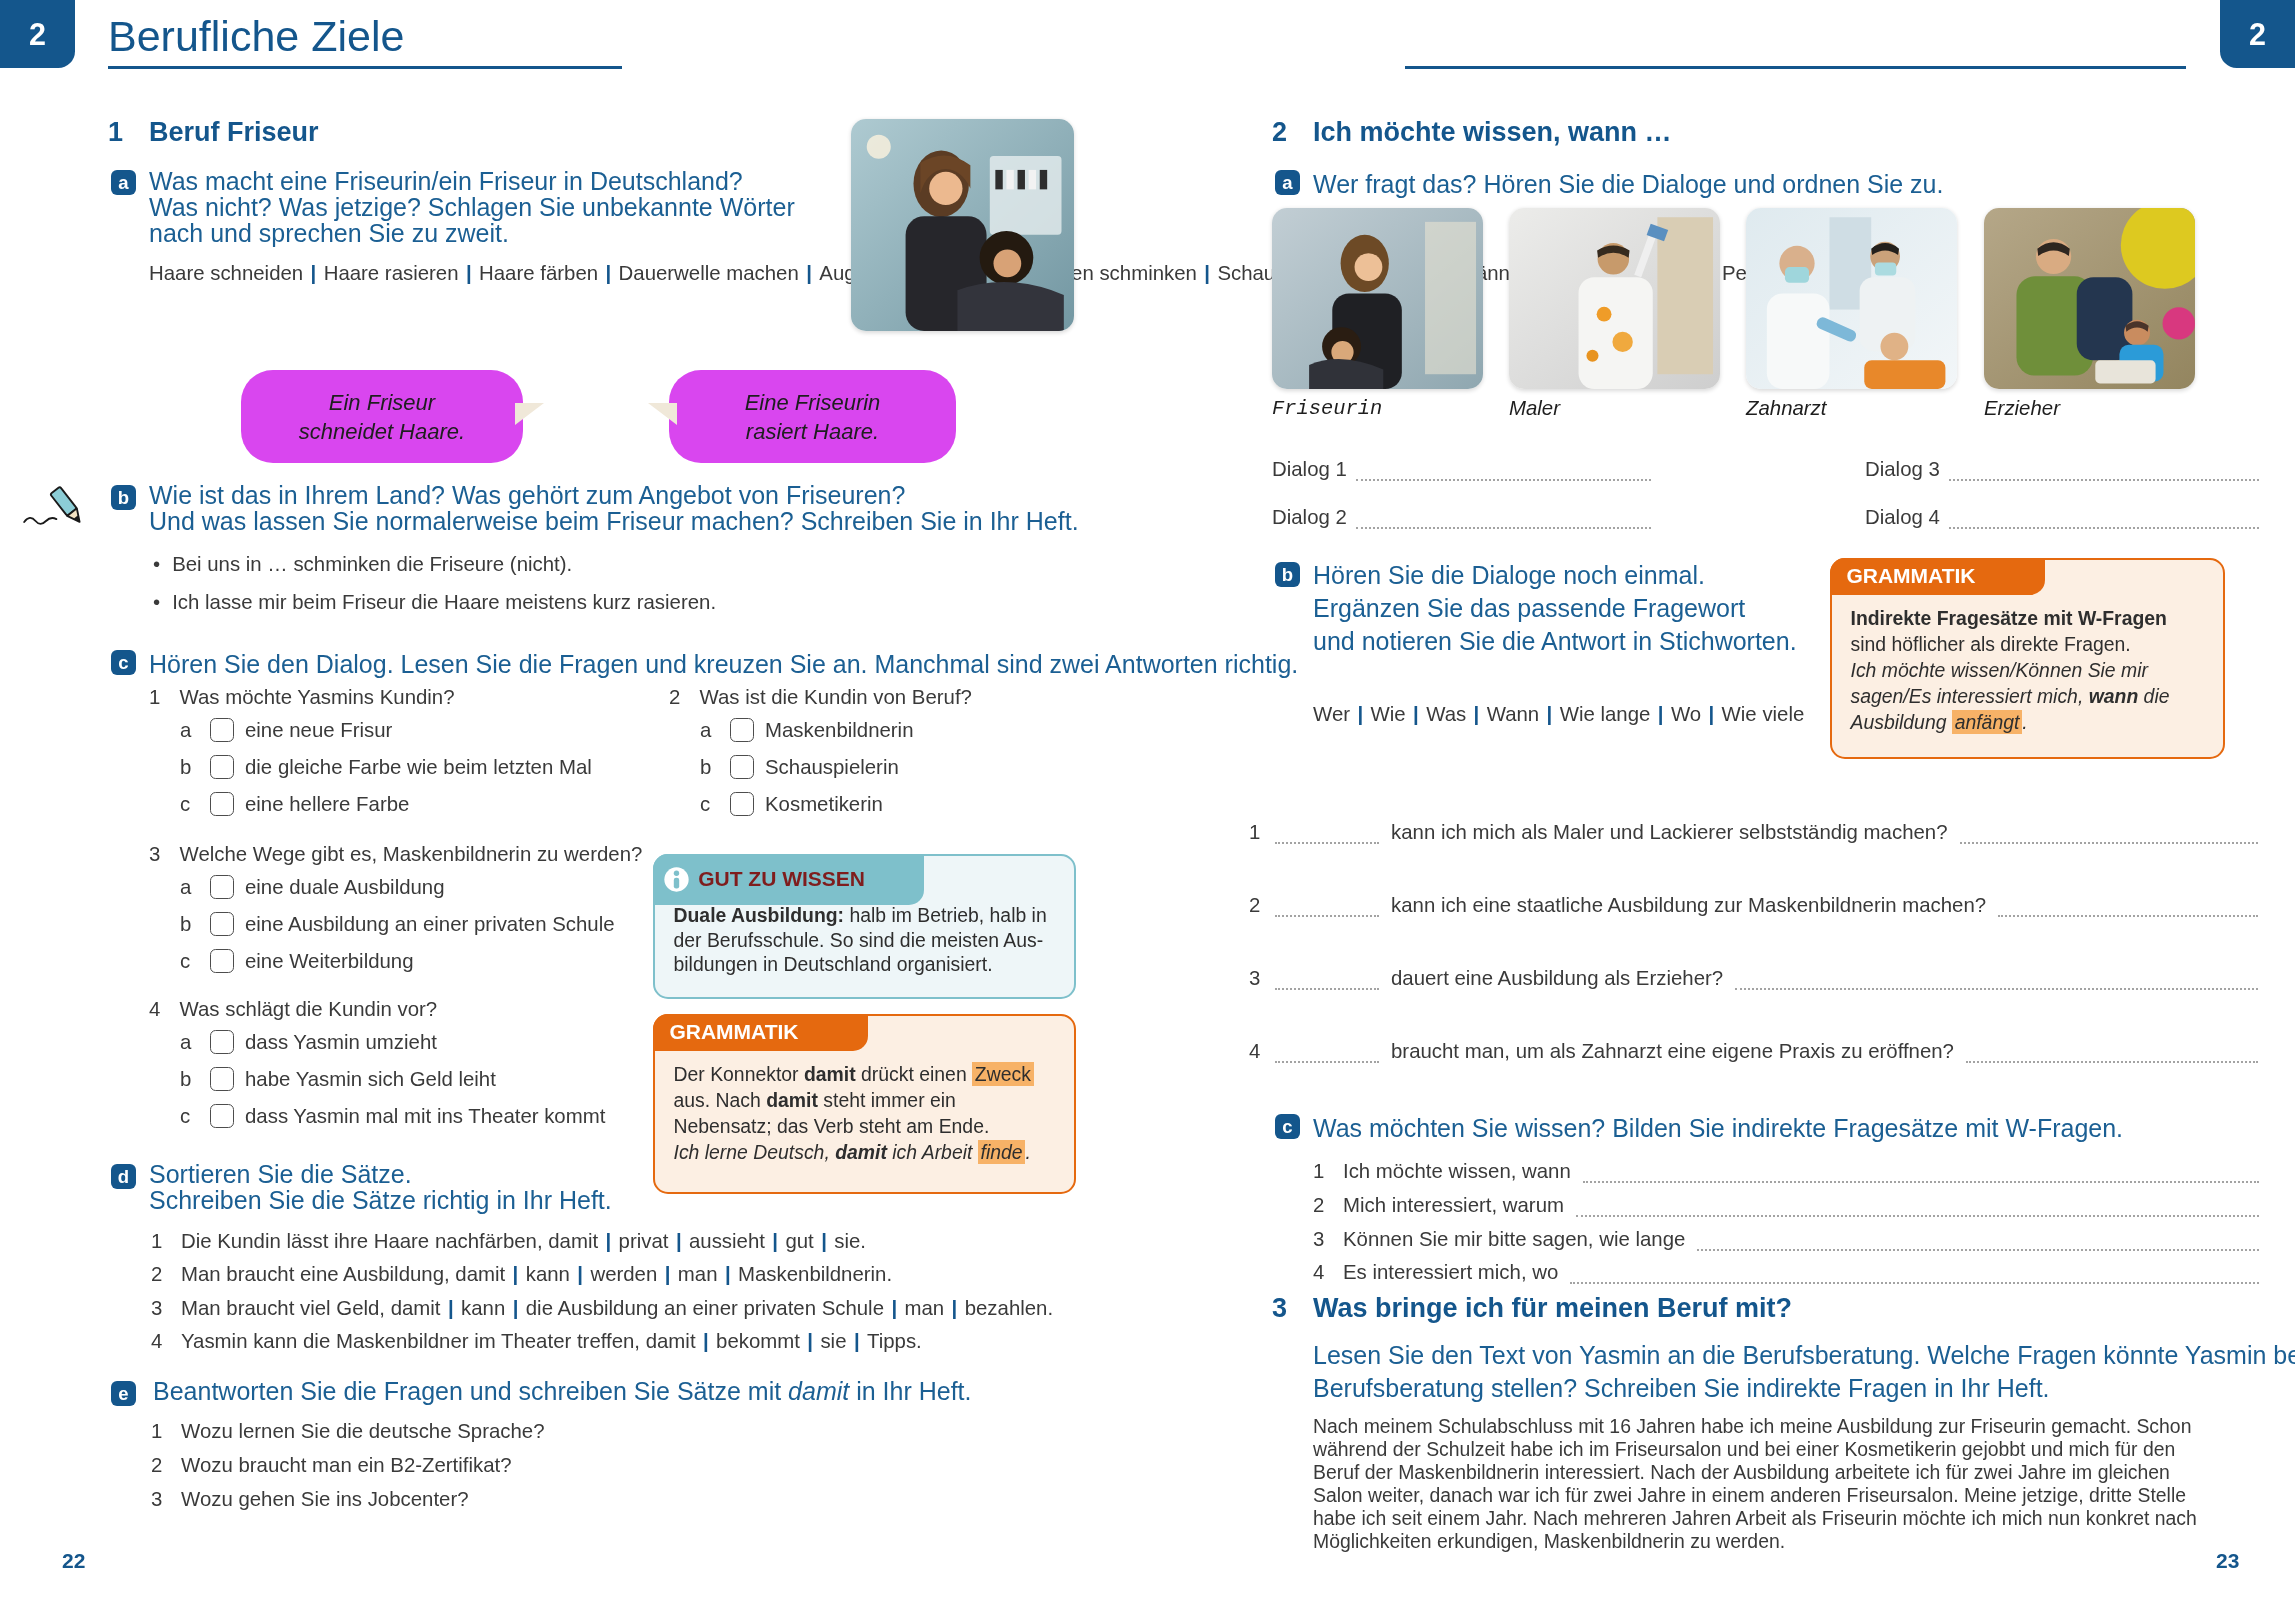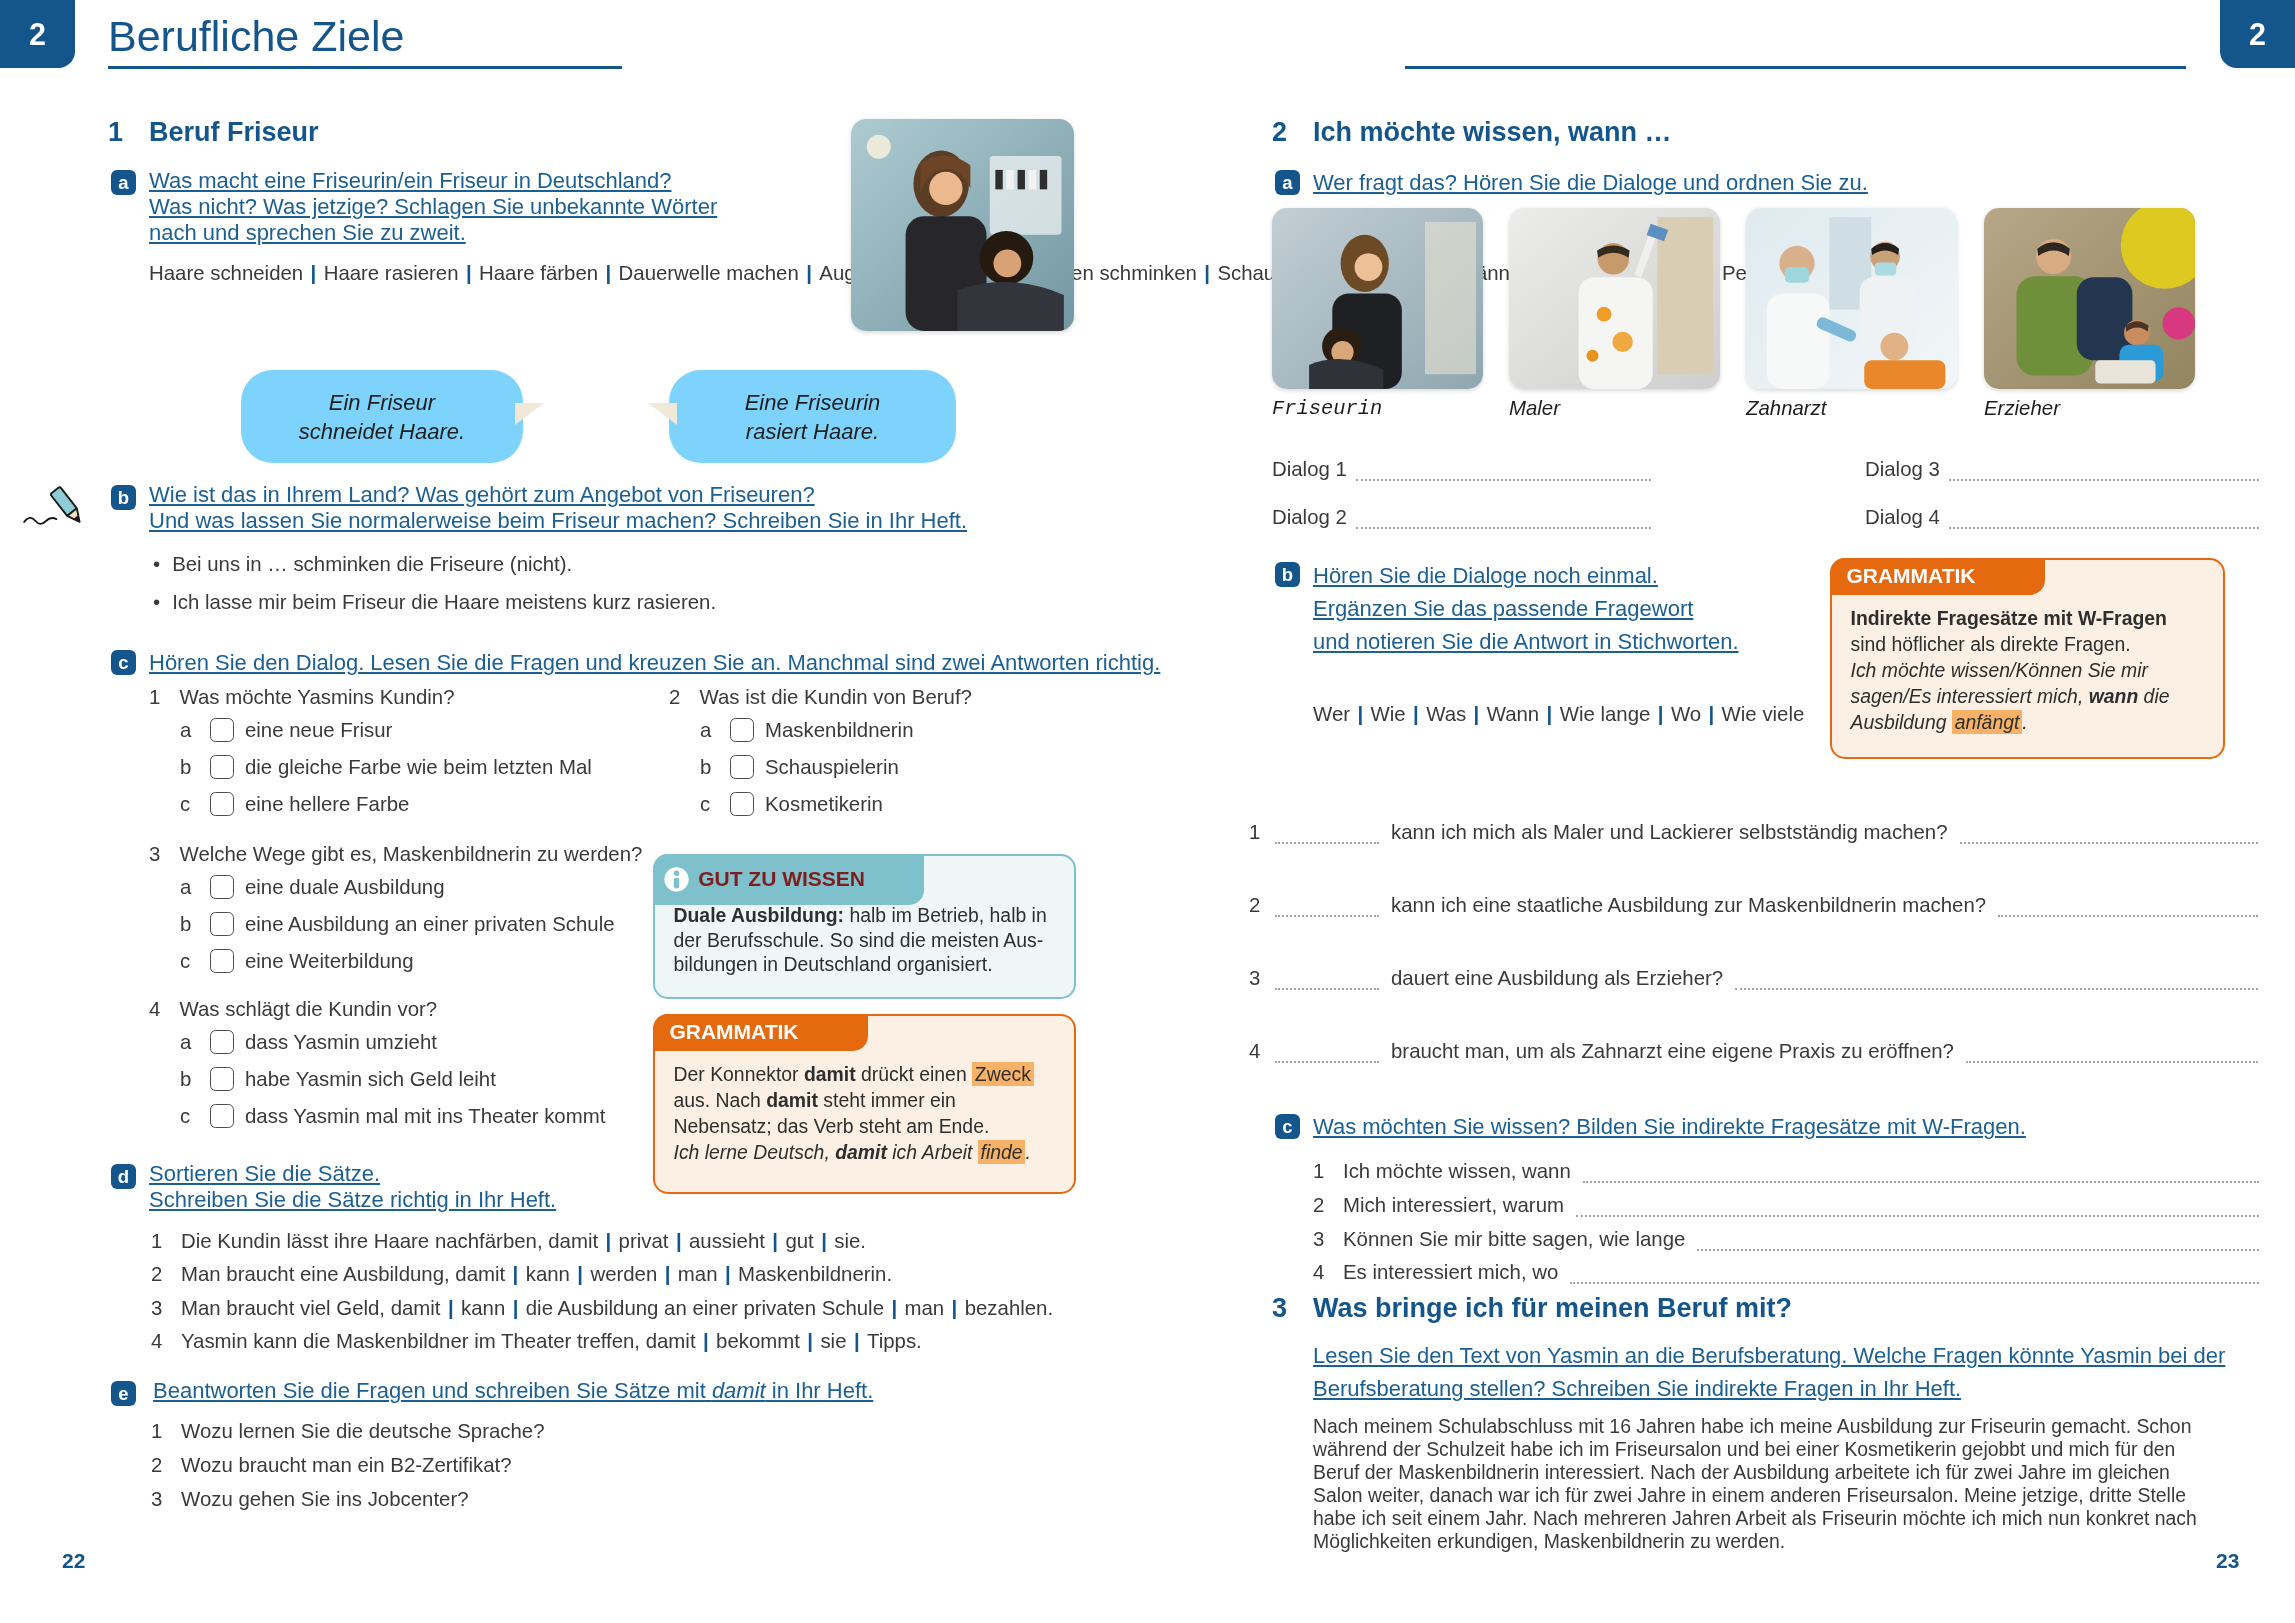--- a/index.html
+++ b/index.html
@@ -13,21 +13,21 @@
   .corner-badge.left{left:0;border-radius:0 0 16.7px 0;}
   .corner-badge.right{left:2220px;border-radius:0 0 0 16.7px;}
   .chapter-title{position:absolute;left:108px;top:12px;font-size:43px;color:#14568c;}
   .rule{position:absolute;top:66px;height:3.2px;background:#14568c;}
 
   
   .sec-head{position:absolute;display:flex;color:#14568c;font-weight:bold;font-size:27px;white-space:nowrap;}
   .sec-head .sec-num{width:41px;flex:0 0 auto;}
   .ex-badge{position:absolute;width:25px;height:25px;background:#14568c;border-radius:6px;
     color:#fff;font-weight:bold;font-size:18.5px;display:flex;align-items:center;justify-content:center;}
-  .instr{position:absolute;font-size:22px;color:#1b5f93;white-space:nowrap;text-decoration:underline;}
+  .instr{position:absolute;font-size:25px;color:#1b5f93;white-space:nowrap;}
   .instr .ln{line-height:26px;}
   .lh72 .ln{line-height:33px;}
   .body-block{position:absolute;font-size:20.4px;color:#3a3a3a;}
   .nowrap{white-space:nowrap;}
   .sep{color:#14568c;font-weight:bold;padding:0 7.4px;}
   .word{white-space:nowrap;}
   .wordbank{line-height:26px;}
   .bullet{position:absolute;font-size:20.4px;color:#3a3a3a;white-space:nowrap;}
   .bullet::before{content:"•";margin-right:12px;}
 
@@ -50,21 +50,21 @@
   .gram{position:absolute;background:#fcefe3;border:2.3px solid #e5690f;border-radius:15px;}
   .gram-head{position:absolute;top:-2.3px;left:-2.3px;height:37px;width:199px;background:#e5690f;
     border-radius:15px 0 15px 0;display:flex;align-items:center;padding-left:16.7px;
     color:#fff;font-weight:bold;font-size:21px;}
   .gram-body{position:absolute;top:45px;left:18.5px;right:12px;font-size:19.4px;color:#2e2e2e;}
   .gram-body .ln{line-height:26px;white-space:nowrap;}
   .b{font-weight:bold;} .i{font-style:italic;}
   .hl{background:#f7b267;padding:0.9px 2.8px;}
 
   
-  .bubble{position:absolute;background:#7dd3fc;border-radius:32px;display:flex;flex-direction:column;
+  .bubble{position:absolute;background:#d946ef;border-radius:32px;display:flex;flex-direction:column;
     align-items:center;justify-content:center;font-size:22px;line-height:29px;color:#1e1e1e;
     font-style:italic;text-align:center;}
   .bubble .tail{position:absolute;width:0;height:0;}
   .bubble .tail.tr{right:-21px;top:33px;border-left:29px solid #f0e8d9;border-bottom:22px solid transparent;}
   .bubble .tail.tl{left:-21px;top:33px;border-right:29px solid #f0e8d9;border-bottom:22px solid transparent;}
 
   
   .ditem{position:absolute;display:flex;font-size:20.4px;color:#3a3a3a;white-space:nowrap;}
   .ditem .inum{width:30px;flex:0 0 auto;}
   .dialog{position:absolute;display:flex;align-items:flex-end;font-size:20.4px;color:#3a3a3a;}

